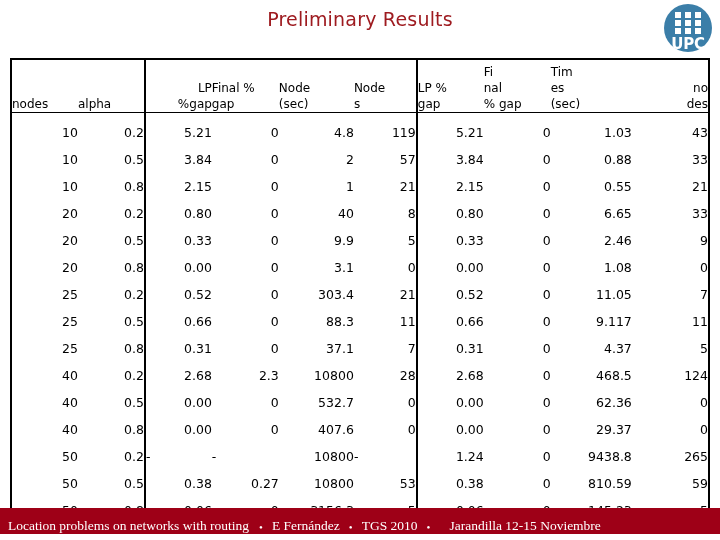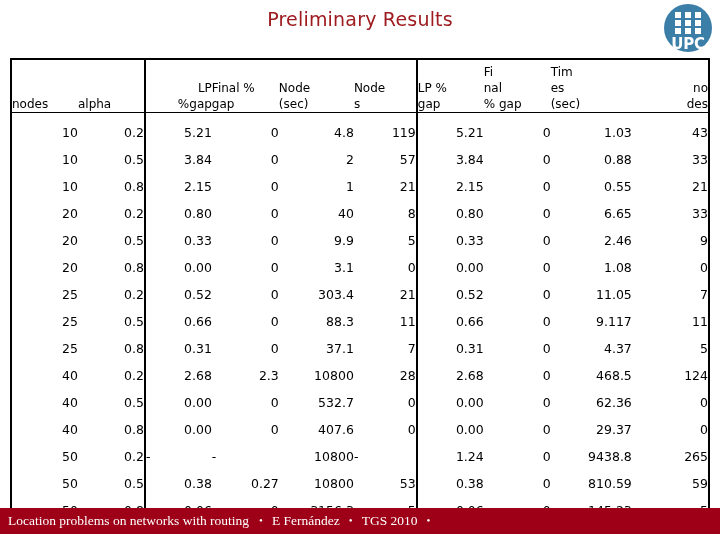--- a/index.html
+++ b/index.html
@@ -133,21 +133,21 @@
     position: absolute;
     left: 0;
     bottom: 6px;
     width: 720px;
     height: 26px;
     background: #9E0017;
     color: #ffffff;
     font-family: "Liberation Serif", serif;
     font-size: 13.5px;
     display: flex;
-    align-items: center;
+    align-items: flex-end;
   }
   #footer-bar .ftxt { padding-left: 8px; }
   #footer-bar .sep {
     padding: 0 9px;
     font-size: 11px;
     position: relative;
     top: -1px;
   }
   #footer-bar .gap-wide { padding-left: 10px; }
 </style>
@@ -396,13 +396,14 @@
     </tbody>
 </table>
 
 <div id="footer-bar">
   <span class="ftxt">Location problems on networks with routing</span>
   <span class="sep gap-wide">•</span>
   <span>E Fernández</span>
   <span class="sep">•</span>
   <span>TGS 2010</span>
   <span class="sep">•</span>
+  <span class="gap-wide">Jarandilla 12-15  Noviembre</span>
 </div>
 
 </body></html>

